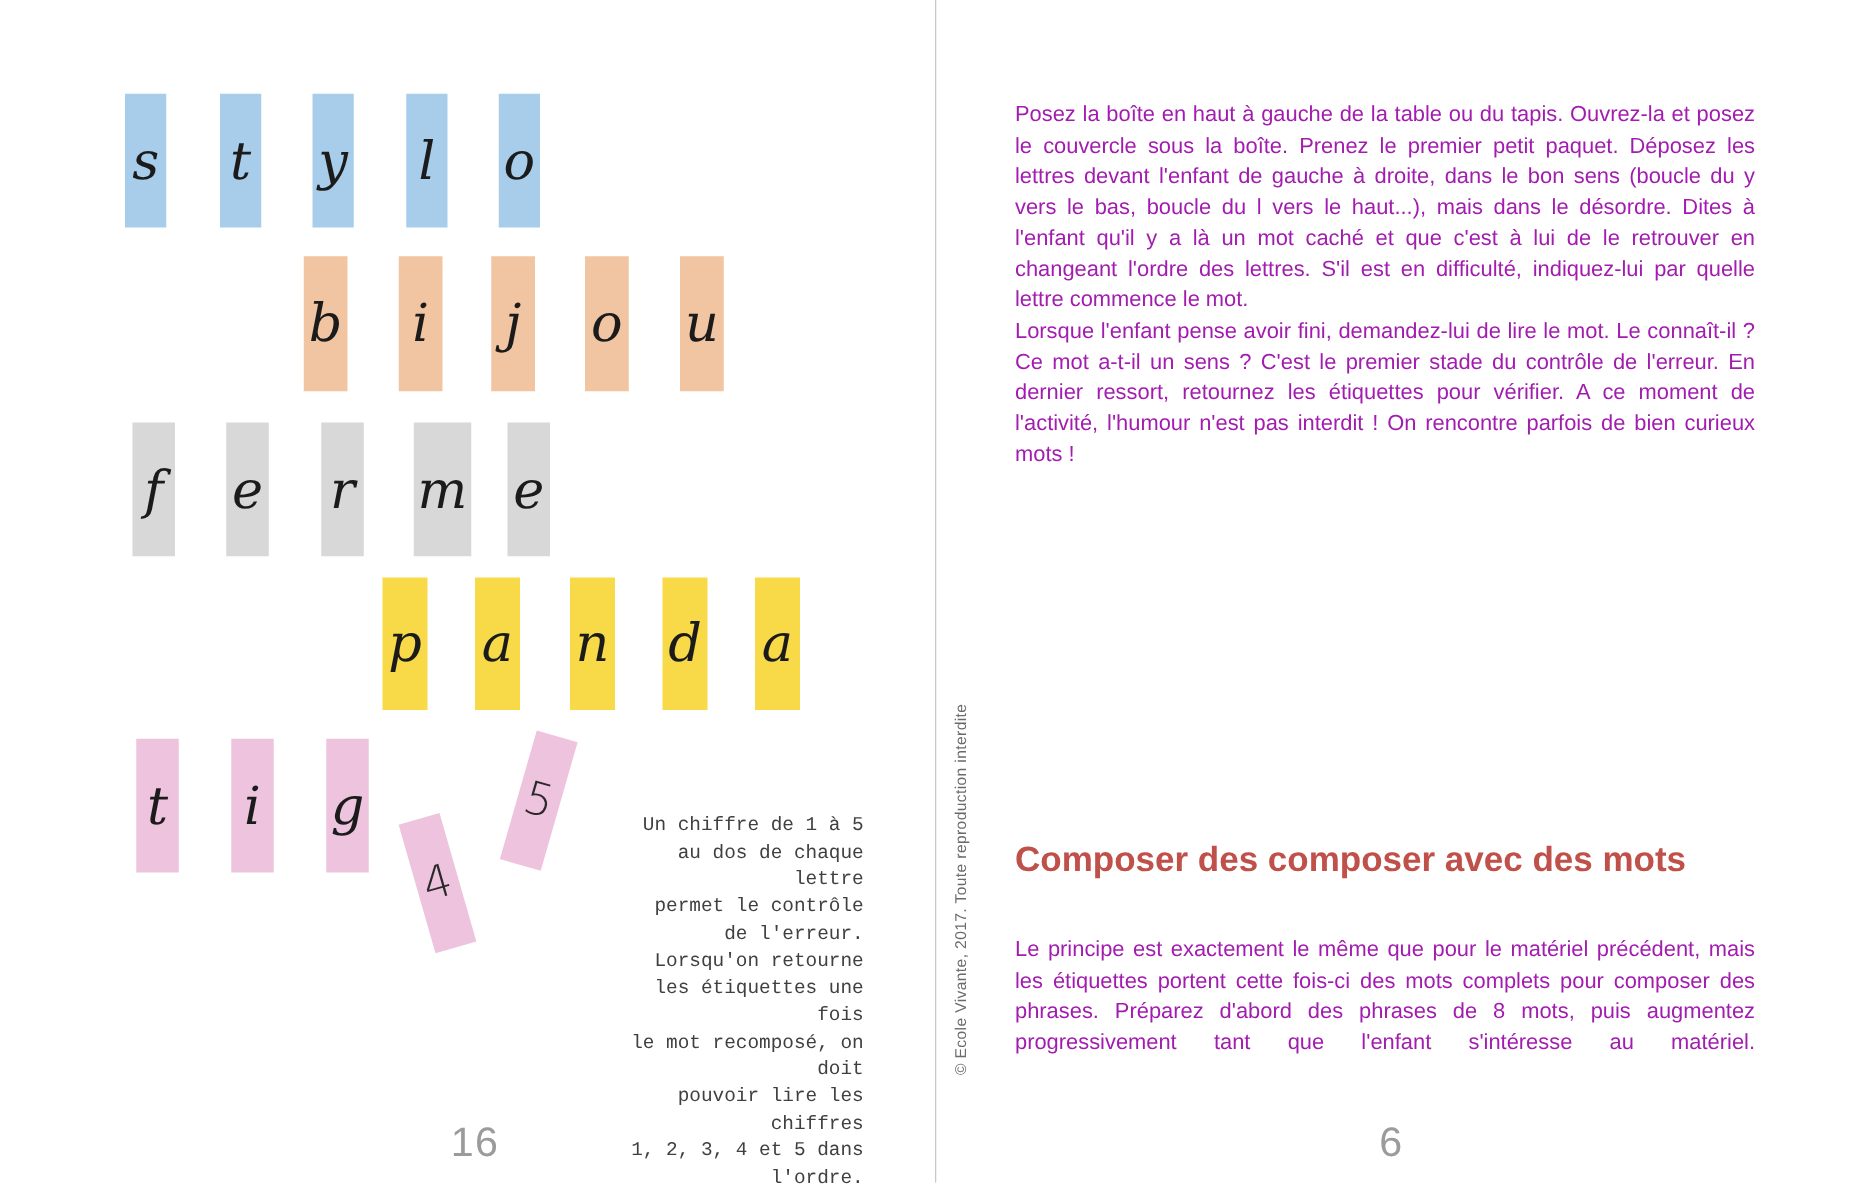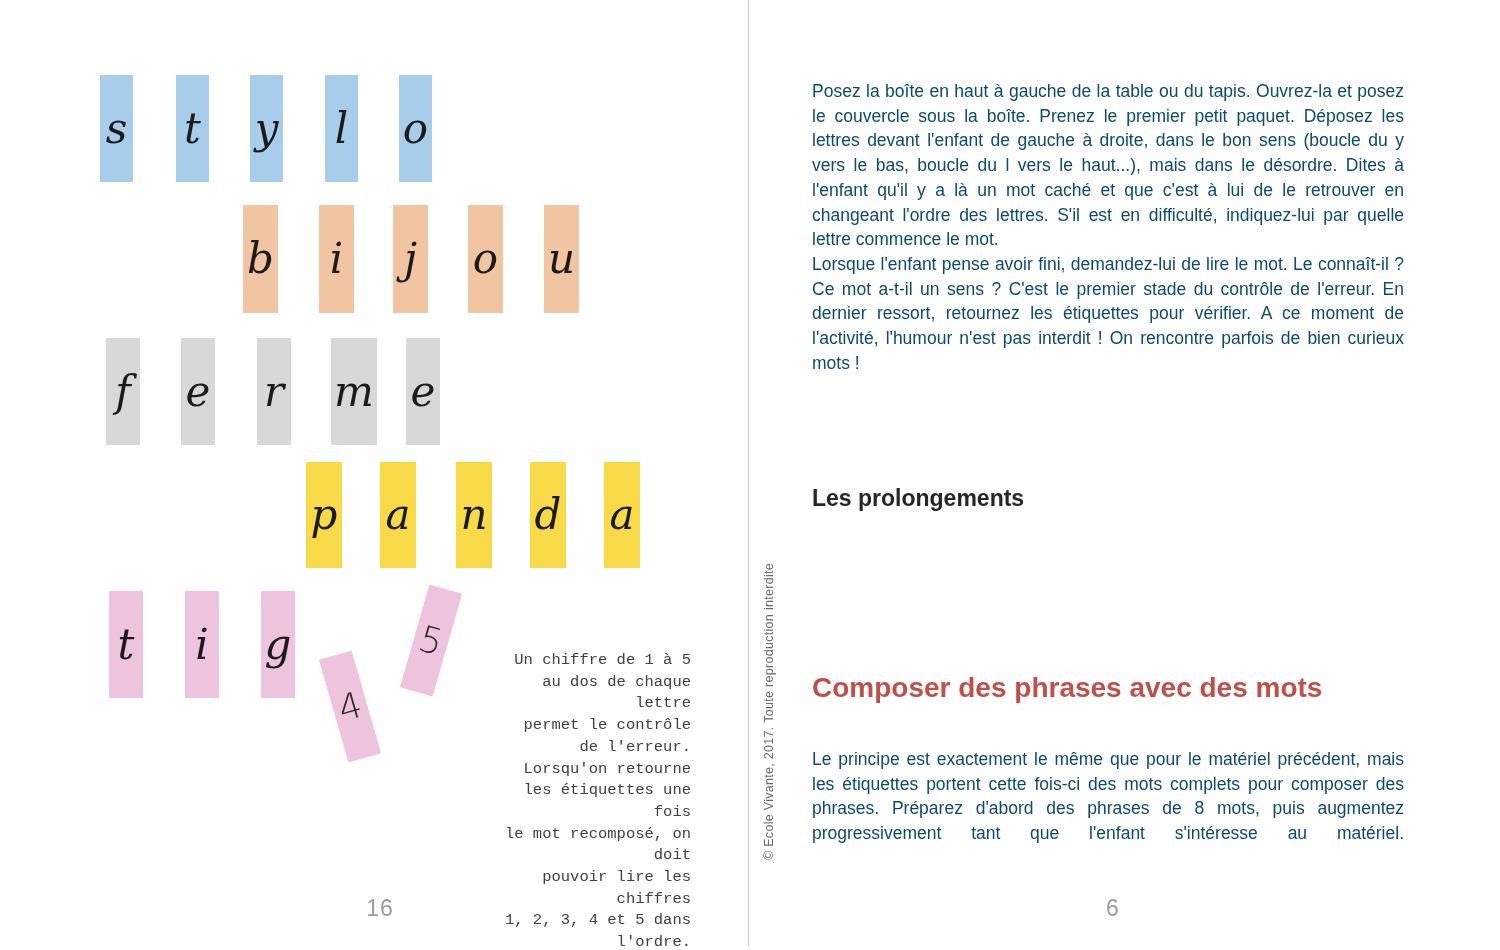--- a/index.html
+++ b/index.html
@@ -16,28 +16,28 @@
   .tile{position:absolute;display:flex;align-items:center;justify-content:center;}
   .tile .glyph{font-family:"DejaVu Serif",serif;font-style:italic;font-size:42px;
                color:#1b1b1b;line-height:1;}
   .tile .digit{font-family:"DejaVu Sans",sans-serif;font-style:normal;font-weight:300;
                font-size:36px;color:#2a2a2a;line-height:1;}
 
   
   .caption{position:absolute;left:478px;top:650px;width:213px;text-align:right;
            font-size:15.5px;line-height:21.7px;color:#404040;white-space:pre-line;font-family:Liberation Mono, monospace;}
   .pagenum{position:absolute;top:895px;width:56px;text-align:center;
-           font-size:23px;font-weight:300;color:#9b9b9b;letter-spacing:1px;}
+           font-size:33px;font-weight:300;color:#9b9b9b;letter-spacing:1px;}
   .pagenum.left{left:352px;} .pagenum.right{left:1085px;}
 
   
   .col{position:absolute;left:812px;width:592px;}
   .h2{font-size:23px;font-weight:bold;color:#262626;line-height:25px;margin:0 0 4px 0;}
   .h1red{font-size:28px;font-weight:bold;line-height:33px;margin:0;}
-  .body-p{font-size:17.5px;line-height:24.7px;color:#0c4a6e;text-align:justify;margin:0;}
+  .body-p{font-size:17.5px;line-height:24.7px;color:#a21caf;text-align:justify;margin:0;}
   .body-p.last-justify{text-align-last:justify;}
   .bullet{font-size:17.5px;line-height:24.7px;color:#4e4e4e;text-align:justify;margin:0;}
   .bullet+.bullet{margin-top:34px;}
 </style>
 </head>
 <body>
 
 <div id="stage">
 
   <div>
@@ -140,25 +140,24 @@
   <div class="copyright">© Ecole Vivante, 2017. Toute reproduction interdite</div>
 
   <div>
 
     <div class="col" style="top:79px;">
       <p class="body-p">Posez la boîte en haut à gauche de la table ou du tapis. Ouvrez-la et posez le couvercle sous la boîte. Prenez le premier petit paquet. Déposez les lettres devant l'enfant de gauche à droite, dans le bon sens (boucle du y vers le bas, boucle du l vers le haut...), mais dans le désordre. Dites à l'enfant qu'il y a là un mot caché et que c'est à lui de le retrouver en changeant l'ordre des lettres. S'il est en difficulté, indiquez-lui par quelle lettre commence le mot.</p>
       <p class="body-p">Lorsque l'enfant pense avoir fini, demandez-lui de lire le mot. Le connaît-il ? Ce mot a-t-il un sens ? C'est le premier stade du contrôle de l'erreur. En dernier ressort, retournez les étiquettes pour vérifier. A ce moment de l'activité, l'humour n'est pas interdit ! On rencontre parfois de bien curieux mots !</p>
     </div>
 
     <div class="col" style="top:486px;">
-      <div class="h2">Les prolongements</div>
     </div>
 
     <div class="col" style="top:671px;">
-      <h1 class="h1red" style="color: rgb(192, 80, 74);">Composer des phrases avec des mots</h1>
+      <h1 class="h1red" style="color: rgb(192, 80, 74);">Composer des composer avec des mots</h1>
     </div>
 
     <div class="col" style="top:747px;">
       <p class="body-p last-justify">Le principe est exactement le même que pour le matériel précédent, mais les étiquettes portent cette fois-ci des mots complets pour composer des phrases. Préparez d'abord des phrases de 8 mots, puis augmentez progressivement tant que l'enfant s'intéresse au matériel.</p>
     </div>
 
     <div class="pagenum right">6</div>
   </div>
 
 </div>

